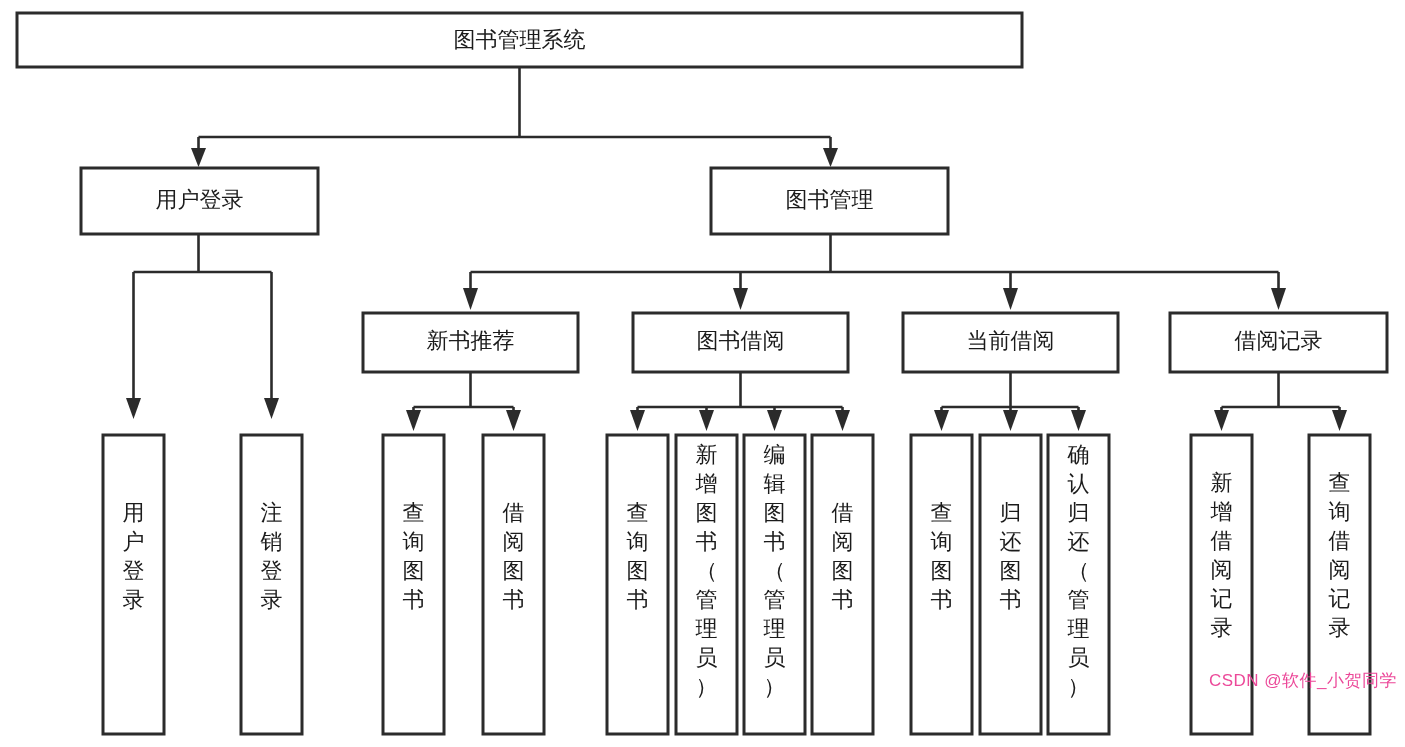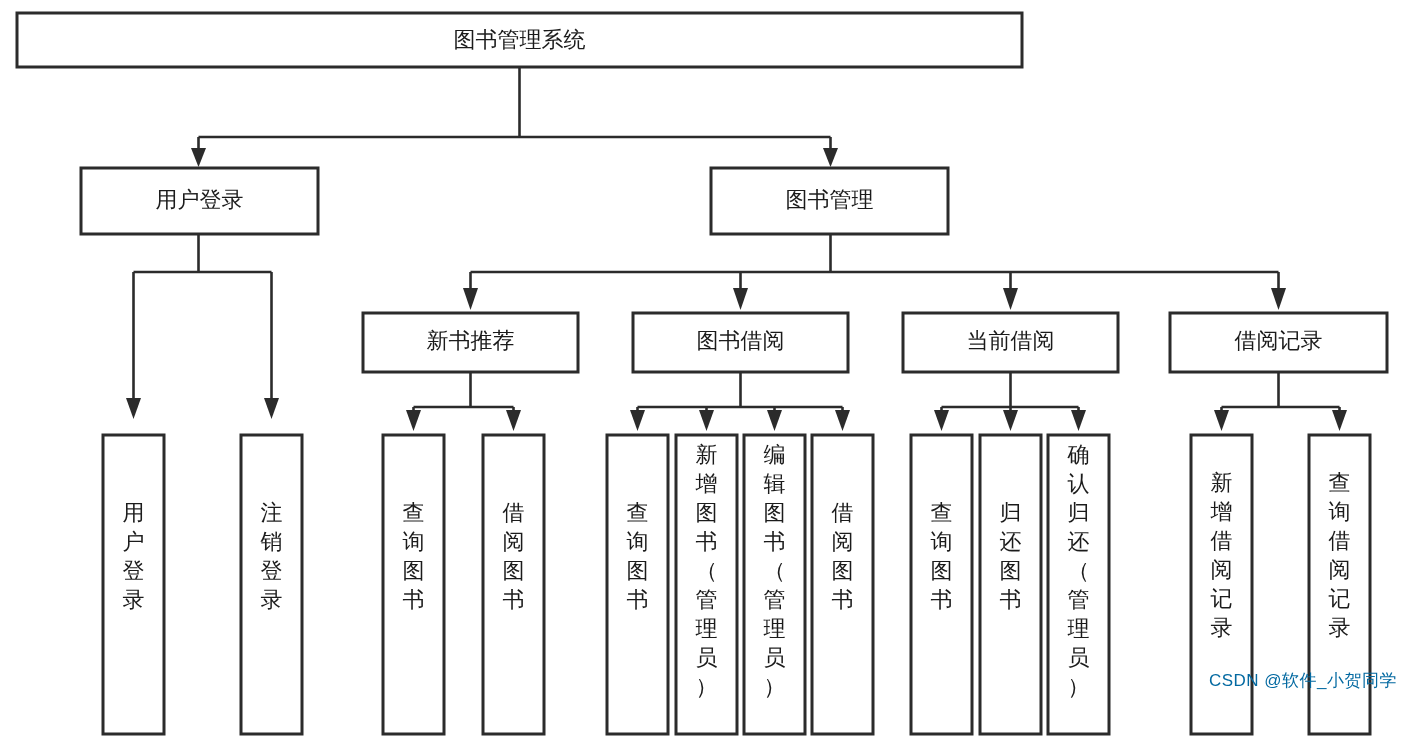--- a/index.html
+++ b/index.html
@@ -18,21 +18,21 @@
   .leaf-label{
     font-family:"Liberation Sans","DejaVu Sans",sans-serif;
     font-size:22px;fill:#1b1b1b;
   }
   .leaf-label tspan{text-anchor:middle;}
   .connector{stroke:#2b2b2b;stroke-width:2.6;fill:none;}
   .arrow-head{fill:#2b2b2b;stroke:none;}
   .watermark{
     position:absolute;right:8px;bottom:6px;
     font-family:"Liberation Sans","DejaVu Sans",sans-serif;
-    font-size:17px;color:#0369a1;white-space:nowrap;
+    font-size:17px;color:#ec4899;white-space:nowrap;
     letter-spacing:0.5px;pointer-events:none;
   }
 </style>
 </head>
 <body>
 
 <div id="diagram-root">
 
   <svg id="flow" viewBox="0 0 1405 747" xmlns="http://www.w3.org/2000/svg">
 

